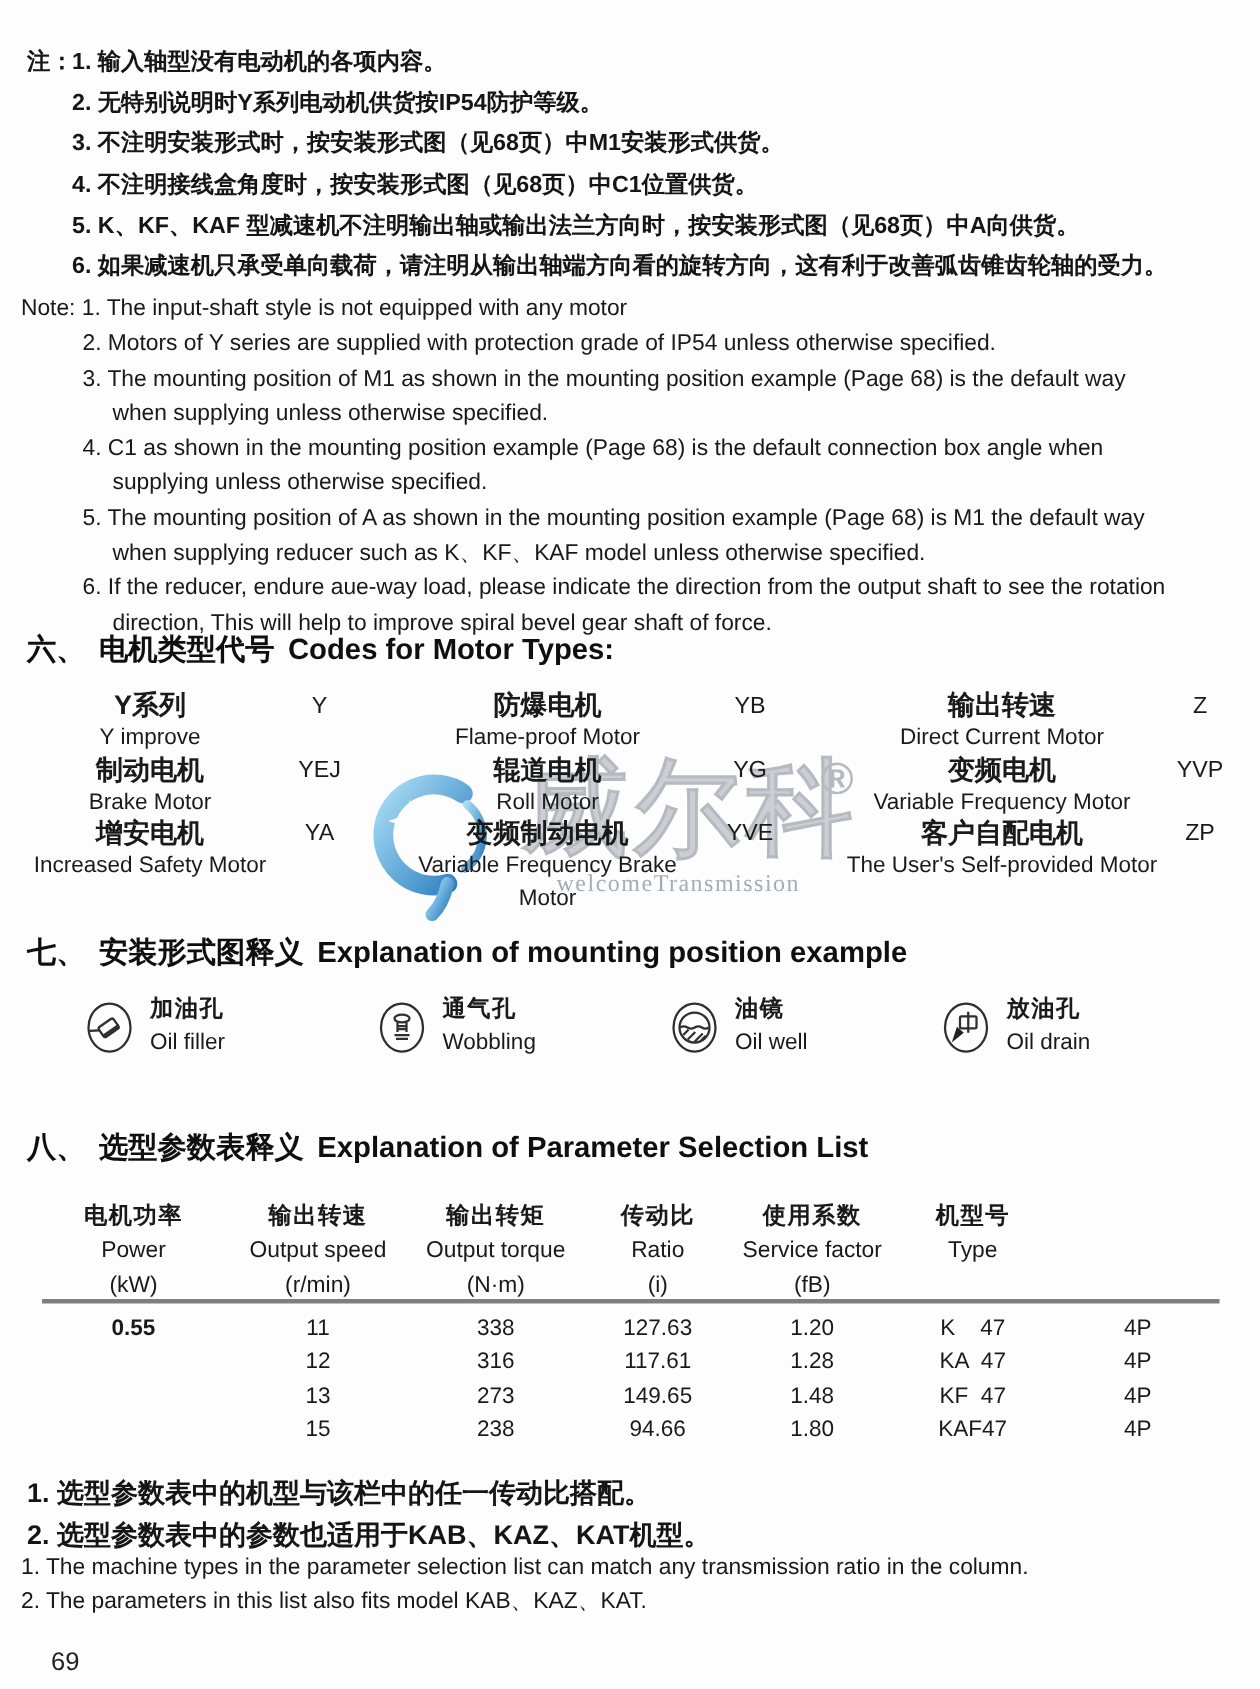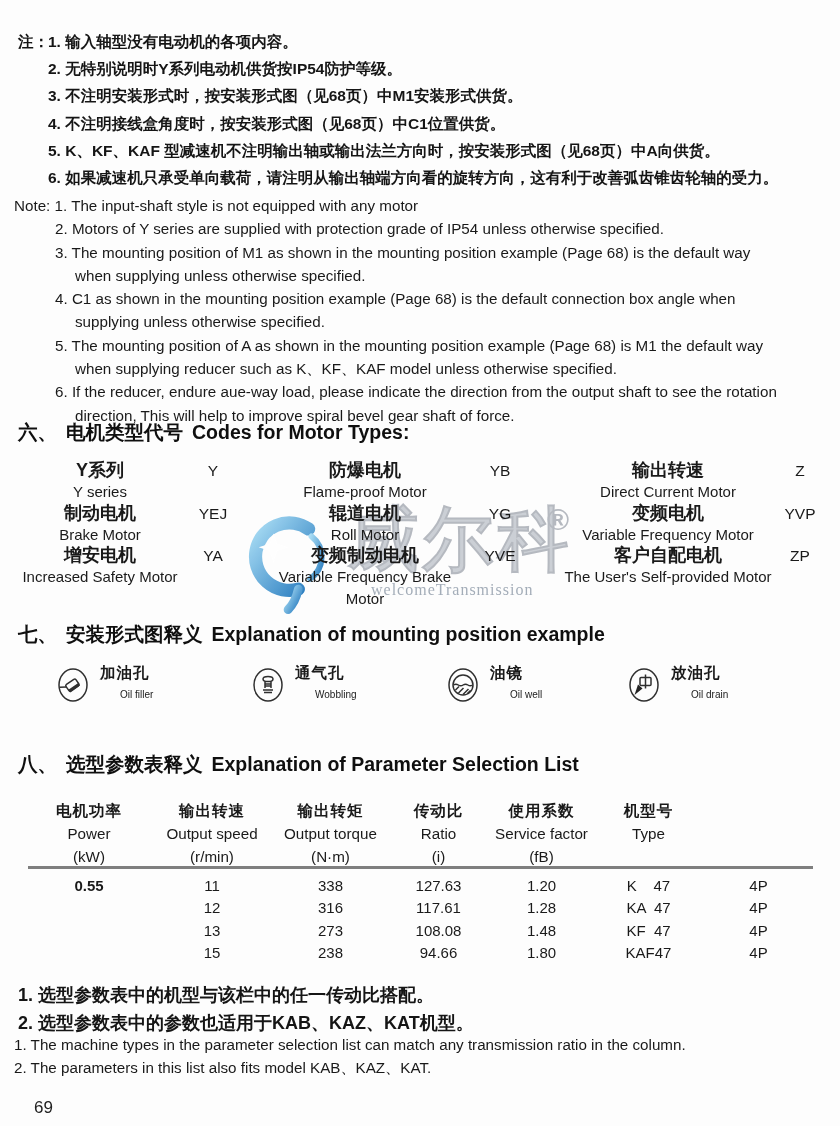--- a/index.html
+++ b/index.html
@@ -42,21 +42,21 @@
   .mt-name .cn { font-size:18px; font-weight:600; display:block; }
   .mt-name .en { font-size:15px; display:block; }
   .mt-code { text-align:center; font-size:15.5px; line-height:21.3px; align-self:start; font-weight:500; }
 
   
   .mp-item { position:absolute; top:662px; display:flex; gap:11px; }
   #mp-1 { left:57px; } #mp-2 { left:252px; } #mp-3 { left:447px; } #mp-4 { left:628px; }
   .mp-icon { margin-top:5px; }
   .mp-label { line-height:22px; }
   .mp-label .cn { font-size:15.5px; font-weight:600; display:block; letter-spacing:1px; }
-  .mp-label .en { font-size:10px; display:block;margin-left:20px; }
+  .mp-label .en { font-size:15px; display:block; }
 
   
   .pt-grid { position:absolute; left:28px; width:785px;
              display:grid; grid-template-columns:122px 124px 113px 103px 103px 111px 109px; }
   #pt-head { top:799px; }
   .pt-h { text-align:center; line-height:23px; }
   .pt-h .cn { font-size:15.5px; font-weight:600; display:block; letter-spacing:1px; }
   .pt-h .en, .pt-h .unit { font-size:15.2px; display:block; }
   .pt-rule { position:absolute; left:28px; top:866px; width:785px; height:3px; background:#7f7f7f; }
   #pt-body { top:875px; grid-auto-rows:22.4px; }
@@ -124,21 +124,21 @@
 
   <div class="sec-head" id="sec6-head">
     <span>六、</span>
     <span>电机类型代号</span>
     <span>Codes for Motor Types:</span>
   </div>
 
   <div class="mt-group" id="mt-g1">
     <div class="mt-name">
       <span class="cn">Y系列</span>
-      <span class="en">Y series</span>
+      <span class="en">Y improve</span>
     </div>
     <div class="mt-code">Y</div>
     <div class="mt-name">
       <span class="cn">制动电机</span>
       <span class="en">Brake Motor</span>
     </div>
     <div class="mt-code">YEJ</div>
     <div class="mt-name">
       <span class="cn">增安电机</span>
       <span class="en">Increased Safety Motor</span>
@@ -297,21 +297,21 @@
     <div class="pt-c">12</div>
     <div class="pt-c">316</div>
     <div class="pt-c">117.61</div>
     <div class="pt-c">1.28</div>
     <div class="pt-c type">KA  47</div>
     <div class="pt-c">4P</div>
 
     <div class="pt-c power"></div>
     <div class="pt-c">13</div>
     <div class="pt-c">273</div>
-    <div class="pt-c">108.08</div>
+    <div class="pt-c">149.65</div>
     <div class="pt-c">1.48</div>
     <div class="pt-c type">KF  47</div>
     <div class="pt-c">4P</div>
 
     <div class="pt-c power"></div>
     <div class="pt-c">15</div>
     <div class="pt-c">238</div>
     <div class="pt-c">94.66</div>
     <div class="pt-c">1.80</div>
     <div class="pt-c type">KAF47</div>

